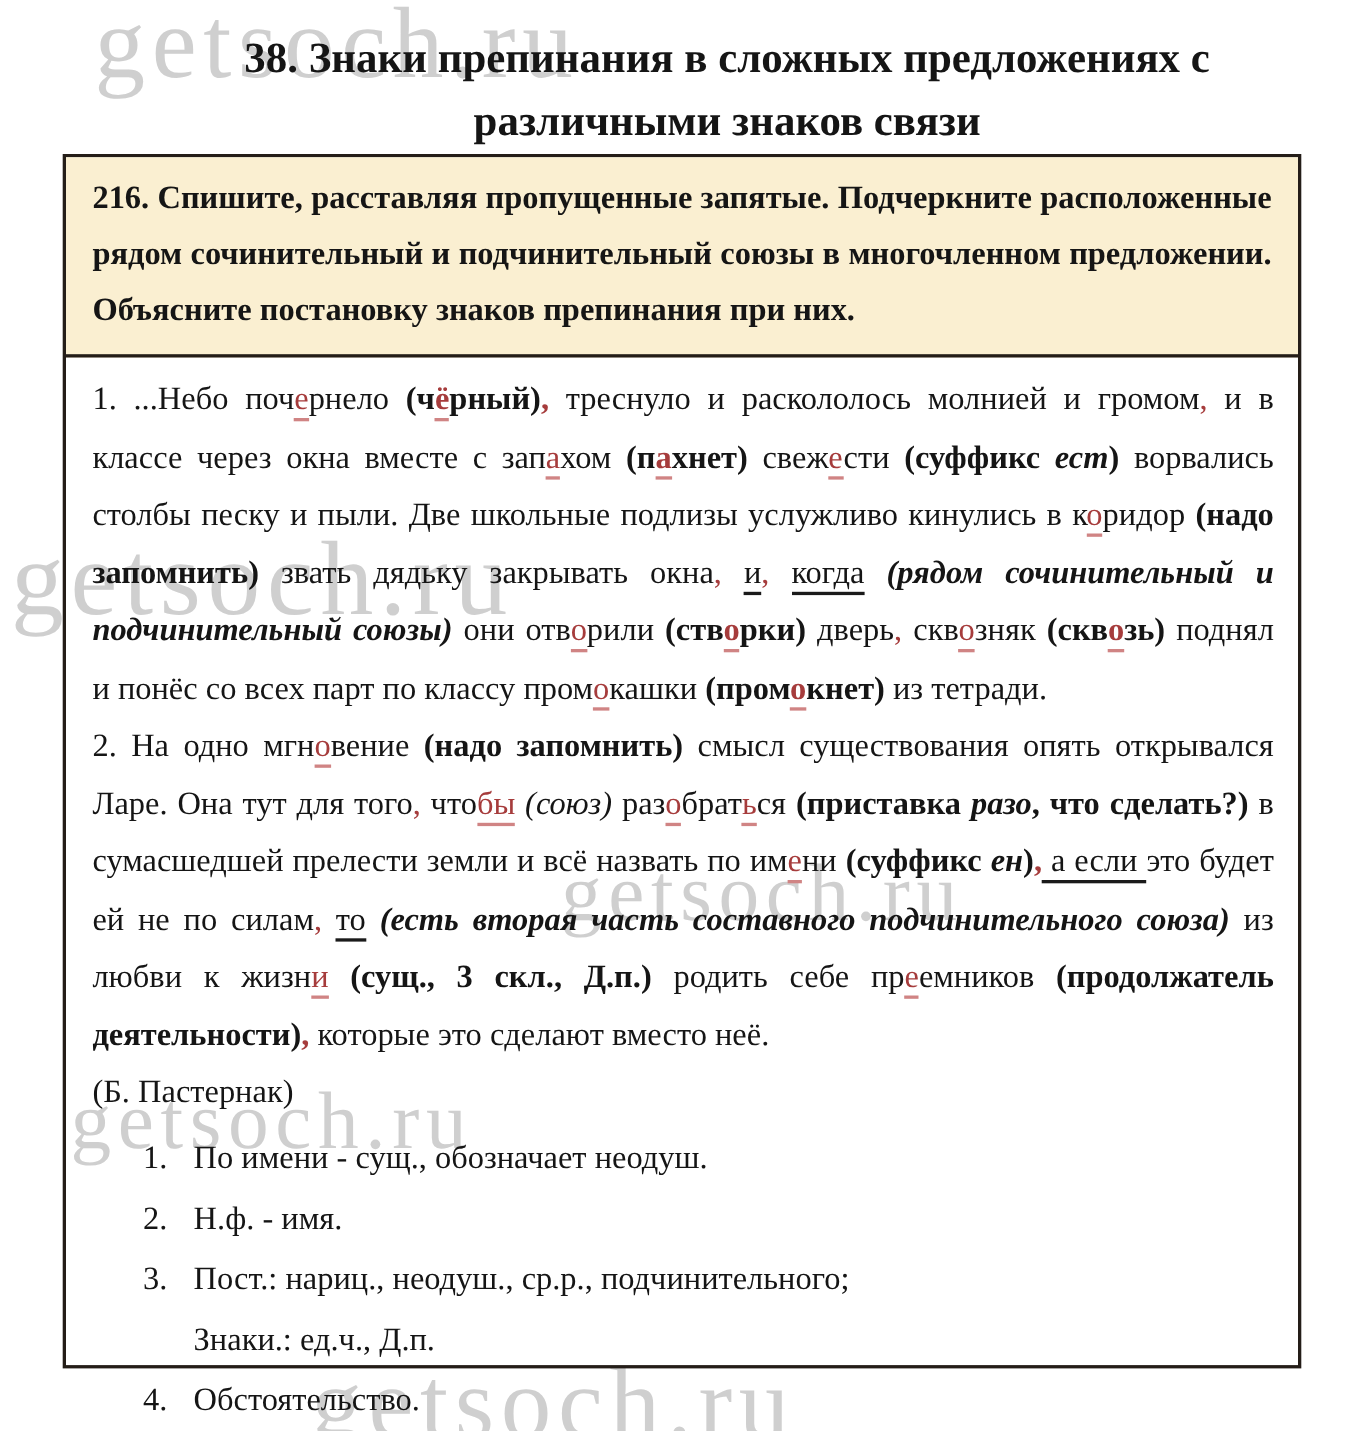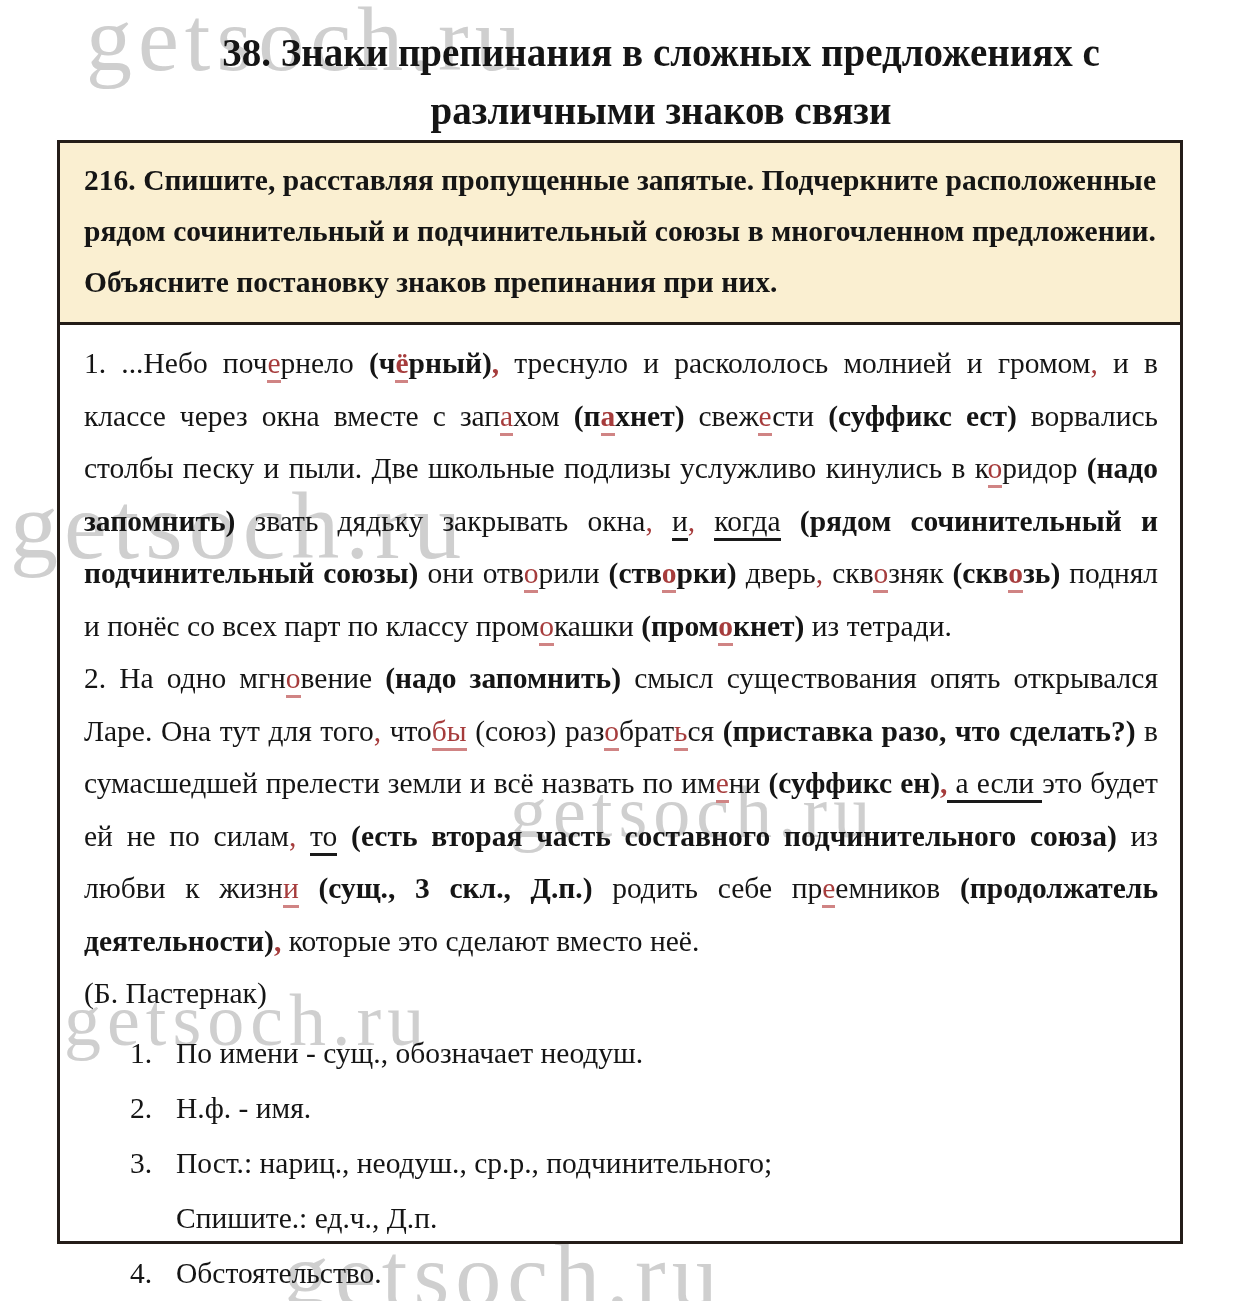--- a/index.html
+++ b/index.html
@@ -22,21 +22,21 @@
          border:3px solid #241d18;box-sizing:border-box;background:transparent;}
   .task{background:#faefd1;border-bottom:3px solid #241d18;
         padding:12px 24px 14px 24px;
         font-weight:bold;font-size:29.5px;line-height:51px;text-align:justify;}
   .task .txt{position:relative;z-index:3;}
   .content{background:transparent;padding:12px 22px 8px 24px;
            font-size:29.5px;line-height:52.5px;text-align:justify;}
   .para{position:relative;z-index:3;margin:0;}
   
   .b{font-weight:bold;}
-  .i{}
+  .i{font-style:italic;}
   .red{color:#a63c3c;}
   .un{border-bottom:3px solid #1a1a1a;padding-bottom:1px;}
   .red.un{border-bottom-color:#d08484;}
   .attribution{position:relative;z-index:3;text-align:left;margin:0;padding-right:16px;}
   
   .alist{position:relative;z-index:3;margin-top:6px;padding-left:46px;line-height:55px;}
   .lrow{display:flex;}
   .lnum{width:46px;flex:0 0 46px;}
   .ltext{flex:1;}
 </style>
@@ -74,21 +74,21 @@
           <div class="lrow">
             <span class="lnum">2.</span>
             <span class="ltext">Н.ф. - имя.</span>
           </div>
           <div class="lrow">
             <span class="lnum">3.</span>
             <span class="ltext">Пост.: нариц., неодуш., ср.р., подчинительного;</span>
           </div>
           <div class="lrow">
             <span class="lnum"></span>
-            <span class="ltext">Спишите.: ед.ч., Д.п.</span>
+            <span class="ltext">Знаки.: ед.ч., Д.п.</span>
           </div>
           <div class="lrow">
             <span class="lnum">4.</span>
             <span class="ltext">Обстоятельство.</span>
           </div>
         </div>
     </section>
   </div>
 
 </div>

